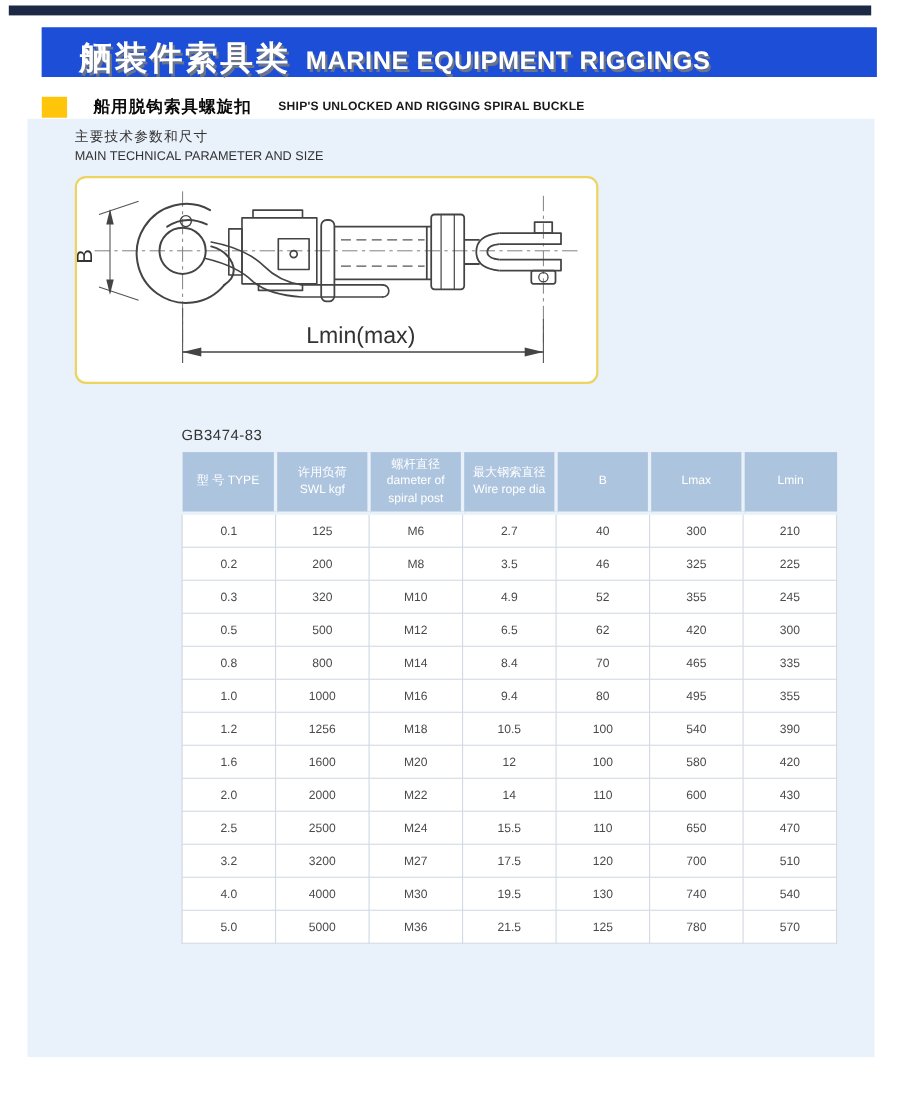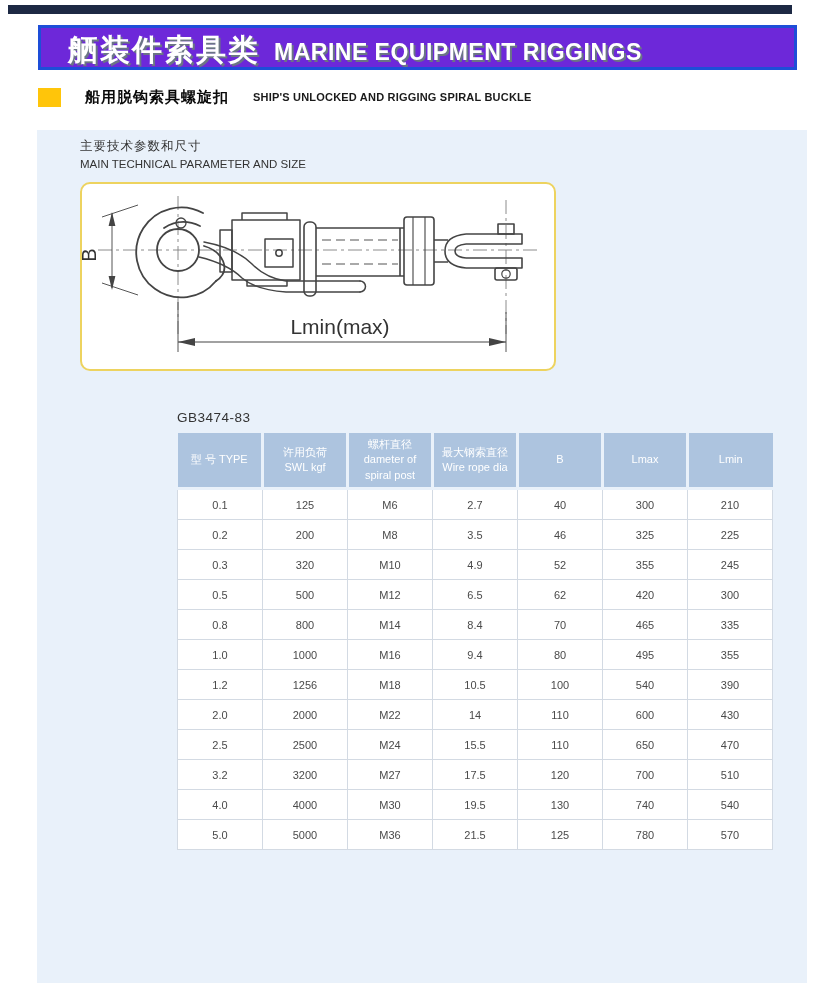--- a/index.html
+++ b/index.html
@@ -1,33 +1,33 @@
 <!DOCTYPE html>
 <html><head>
 <meta charset="utf-8">
 <style>
   html,body { margin:0; padding:0; background:#ffffff; }
   body { width:830px; height:1000px; position:relative; font-family:"Liberation Sans", sans-serif; overflow:hidden; }
 
   .top-bar { position:absolute; left:8px; top:5px; width:784px; height:9px; background:#1d2944; }
 
   .banner { position:absolute; left:38px; top:25px; width:759px; height:45px;
-            background:#6d28d9; border:3px solid #1d4ed8; box-sizing:border-box;
+            background:#1d4ed8; border:7px solid #1d4ed8; box-sizing:border-box;
             display:flex; align-items:baseline; gap:14px; padding-left:27px; }
   .banner .zh { font-size:30px; font-weight:bold; color:#ffffff; letter-spacing:2px;
                 text-shadow:2px 2px 0 #6b7585; line-height:43px; }
   .banner .en { font-size:23px; font-weight:bold; color:#ffffff; letter-spacing:0.5px;
                 text-shadow:2px 2px 0 #6b7585; }
 
   .section-line { position:absolute; left:38px; top:86px; height:22px; display:flex; align-items:center; gap:24px; }
   .bullet { width:23px; height:19px; background:#ffc50a; display:inline-block; }
   .section-zh { font-size:15px; font-weight:bold; color:#0a0a0a; letter-spacing:1px; }
   .section-en { font-size:11px; font-weight:bold; color:#1a1a1a; letter-spacing:0.2px; }
 
-  .panel { position:absolute; left:25px; top:130px; width:770px; height:853px; background:#e9f1fa;margin-left:12px; }
+  .panel { position:absolute; left:25px; top:108px; width:770px; height:853px; background:#e9f1fa; }
 
   .subtitle { position:absolute; left:43px; top:8px; color:#333; }
   .subtitle .zh { font-size:12.5px; letter-spacing:1px; }
   .subtitle .en { font-size:11.5px; margin-top:3px; }
 
   .draw-box { position:absolute; left:43px; top:52px; width:472px; height:185px;
               background:#ffffff; border:2px solid #edd35f; border-radius:10px; box-sizing:content-box; }
   .draw-box svg { display:block; }
 
   .gb { position:absolute; left:140px; top:280px; font-size:13.5px; color:#333; letter-spacing:0.5px; }
@@ -219,20 +219,29 @@
         <tr>
           <td>1.2</td>
           <td>1256</td>
           <td>M18</td>
           <td>10.5</td>
           <td>100</td>
           <td>540</td>
           <td>390</td>
         </tr>
         <tr>
+          <td>1.6</td>
+          <td>1600</td>
+          <td>M20</td>
+          <td>12</td>
+          <td>100</td>
+          <td>580</td>
+          <td>420</td>
+        </tr>
+        <tr>
           <td>2.0</td>
           <td>2000</td>
           <td>M22</td>
           <td>14</td>
           <td>110</td>
           <td>600</td>
           <td>430</td>
         </tr>
         <tr>
           <td>2.5</td>

